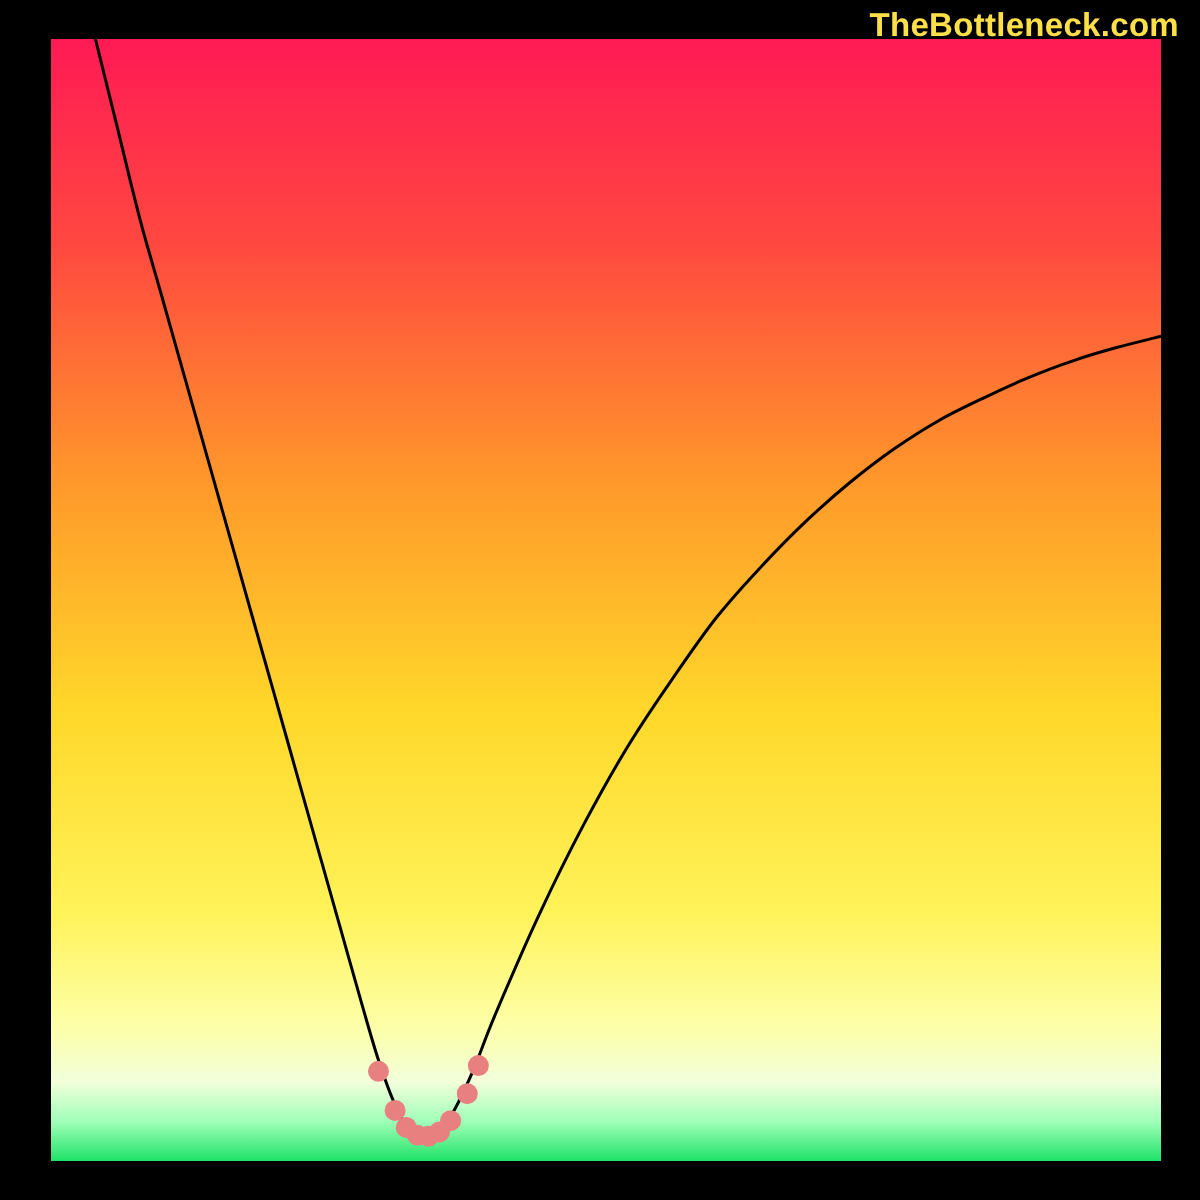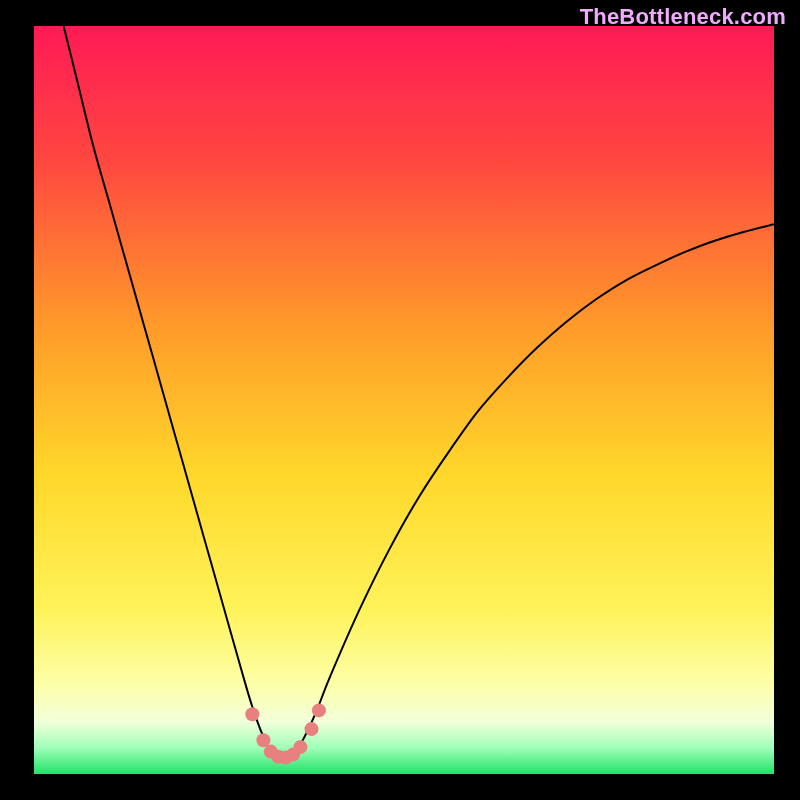--- a/index.html
+++ b/index.html
@@ -23,21 +23,21 @@
     top: 26px;
     width: 740px;
     height: 748px;
   }
   .watermark {
     position: absolute;
     top: 4px;
     right: 14px;
     font-size: 22px;
     font-weight: 600;
-    color: #f0abfc;
+    color: #fde047;
     letter-spacing: 0.2px;
     user-select: none;
   }
 </style>
 </head>
 <body>
 
 <div class="frame">
 
   <svg class="plot" viewBox="0 0 740 748" preserveAspectRatio="none">

